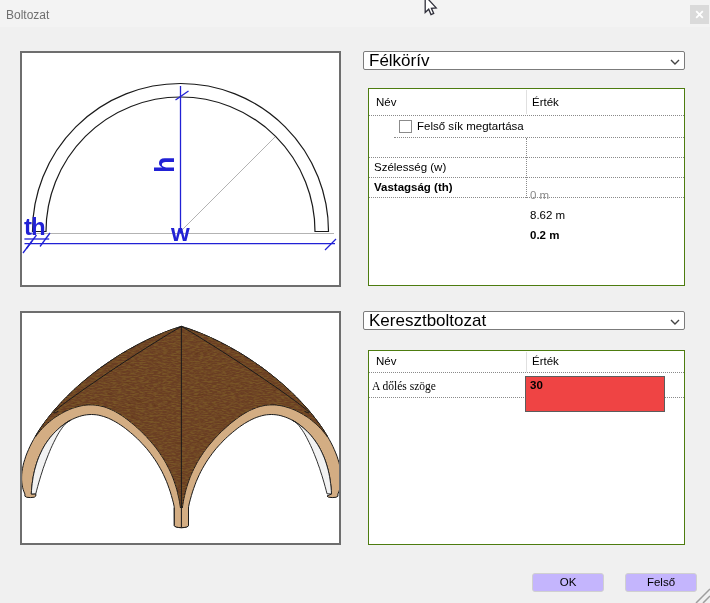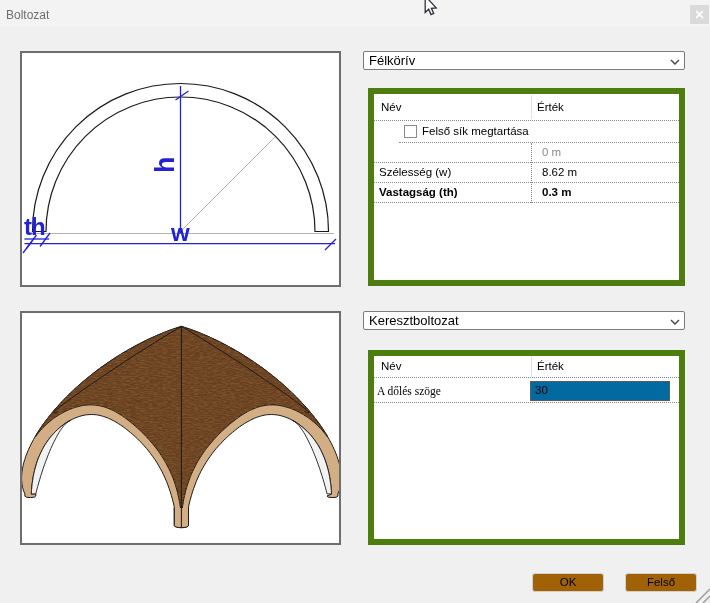--- a/index.html
+++ b/index.html
@@ -6,33 +6,33 @@
   html,body { width:710px; height:603px; background:#f0f0f0; overflow:hidden;
     font-family:"Liberation Sans", sans-serif; }
   .abs { position:absolute; }
   #titlebar { position:absolute; left:0; top:0; width:710px; height:27px; background:#f3f3f3; }
   #title { position:absolute; left:6px; top:8px; font-size:12px; color:#6f6f6f; }
   #closebtn { position:absolute; left:690px; top:5px; width:19px; height:19px; background:#dadada; }
   .panel { position:absolute; left:20px; width:321px; border:2px solid #6e6e6e; background:#fff; }
   #panel1 { top:51px; height:236px; }
   #panel2 { top:311px; height:234px; }
   .dropdown { position:absolute; left:363px; width:322px; height:19px; background:#fff;
-    border:1px solid #7b7b7b; border-radius:2px; font-size:13px; color:#000; line-height:17px; padding-left:5px; }
+    border:1px solid #7b7b7b; border-radius:2px; font-size:17px; color:#000; line-height:17px; padding-left:5px; }
   #dd1 { top:51px; }
   #dd2 { top:311px; }
   .chev { position:absolute; right:4px; top:6px; }
-  .tbl { position:absolute; left:368px; width:317px; border:6px solid #4d7c0f; background:#fff; font-size:11.5px; color:#000; }
+  .tbl { position:absolute; left:368px; width:317px; border:1px solid #4d7c0f; background:#fff; font-size:11.5px; color:#000; }
   #tbl1 { top:88px; height:198px; }
   #tbl2 { top:350px; height:195px; }
   .hdr { position:absolute; left:0; top:0; right:0; border-bottom:1px dotted #8a8a8a; }
   .hdrline { position:absolute; background:#e0e0e0; width:1px; }
   .row { position:absolute; left:0; right:0; border-bottom:1px dotted #8a8a8a; }
-  .cell2 { position:absolute; left:168px; }
+  .cell2 { position:absolute; left:161px;margin-top:48px; }
   .vdot { position:absolute; border-left:1px dotted #8a8a8a; width:0; }
-  .btn { position:absolute; top:573px; width:72px; height:19px; background:#a16207;
+  .btn { position:absolute; top:573px; width:72px; height:19px; background:#c4b5fd;
     border:1px solid #d0d0d0; border-radius:3px; font-size:11.5px; text-align:center; line-height:17px; color:#000; }
   #chk { position:absolute; left:5px; top:4px; width:13px; height:13px; border:1px solid #8b8b8b; background:#fff; }
 </style>
 </head>
 <body>
 <div id="titlebar">
     <span id="title">Boltozat</span>
   </div>
 <div id="closebtn">
   <svg width="19" height="19">
@@ -316,40 +316,40 @@
   </div>
   <div class="row" style="top:49px; height:20px;">
     <span class="cell2" style="top:3px;color:#8a8a8a;">0 m</span>
   </div>
   <div class="row" style="top:69px; height:20px;">
     <span style="position:absolute;left:5px;top:3px;">Szélesség (w)</span>
     <span class="cell2" style="top:3px;">8.62 m</span>
   </div>
   <div class="row" style="top:89px; height:20px;font-weight:bold;">
     <span style="position:absolute;left:5px;top:3px;">Vastagság (th)</span>
-    <span class="cell2" style="top:3px;">0.3 m</span>
+    <span class="cell2" style="top:3px;">0.2 m</span>
   </div>
   <div class="vdot" style="left:157px; top:49px; height:60px;"></div>
 </div>
 
 <div class="dropdown" id="dd2">Keresztboltozat
   <svg class="chev" width="10" height="8">
       <path d="M1 2 L5 6 L9 2" fill="none" stroke="#444" stroke-width="1.4"></path>
     </svg>
 </div>
 
 <div class="tbl" id="tbl2">
   <div class="hdr" style="height:22px;">
       <span style="position:absolute;left:7px;top:4px;">Név</span>
     <span style="position:absolute;left:163px;top:4px;">Érték</span>
     <div class="hdrline" style="left:157px; top:1px; height:20px;"></div>
   </div>
   <div class="row" style="top:22px; height:25px;">
     <span style="position:absolute;left:3px;top:7px;font-family:Liberation Serif, serif;">A dőlés szöge</span>
-    <div style="position:absolute; left:156px; top:3px; width:140px; height:20px; border:1px solid #5c5c5c; background:#0369a1;">
+    <div style="position:absolute; left:156px; top:3px; width:140px; height:36px; border:1px solid #5c5c5c; background:#ef4444;font-weight:bold;">
       <span style="position:absolute; left:4px; top:2px;">30</span>
     </div>
   </div>
 </div>
 
 <div class="btn" style="left:532px;">OK</div>
 <div class="btn" style="left:625px;">Felső</div>
 
 <svg class="abs" style="left:694px; top:587px;" width="16" height="16">
   <path d="M16 2 L2 16 M16 9 L9 16" stroke="#9e9e9e" stroke-width="1.5" fill="none"></path>

